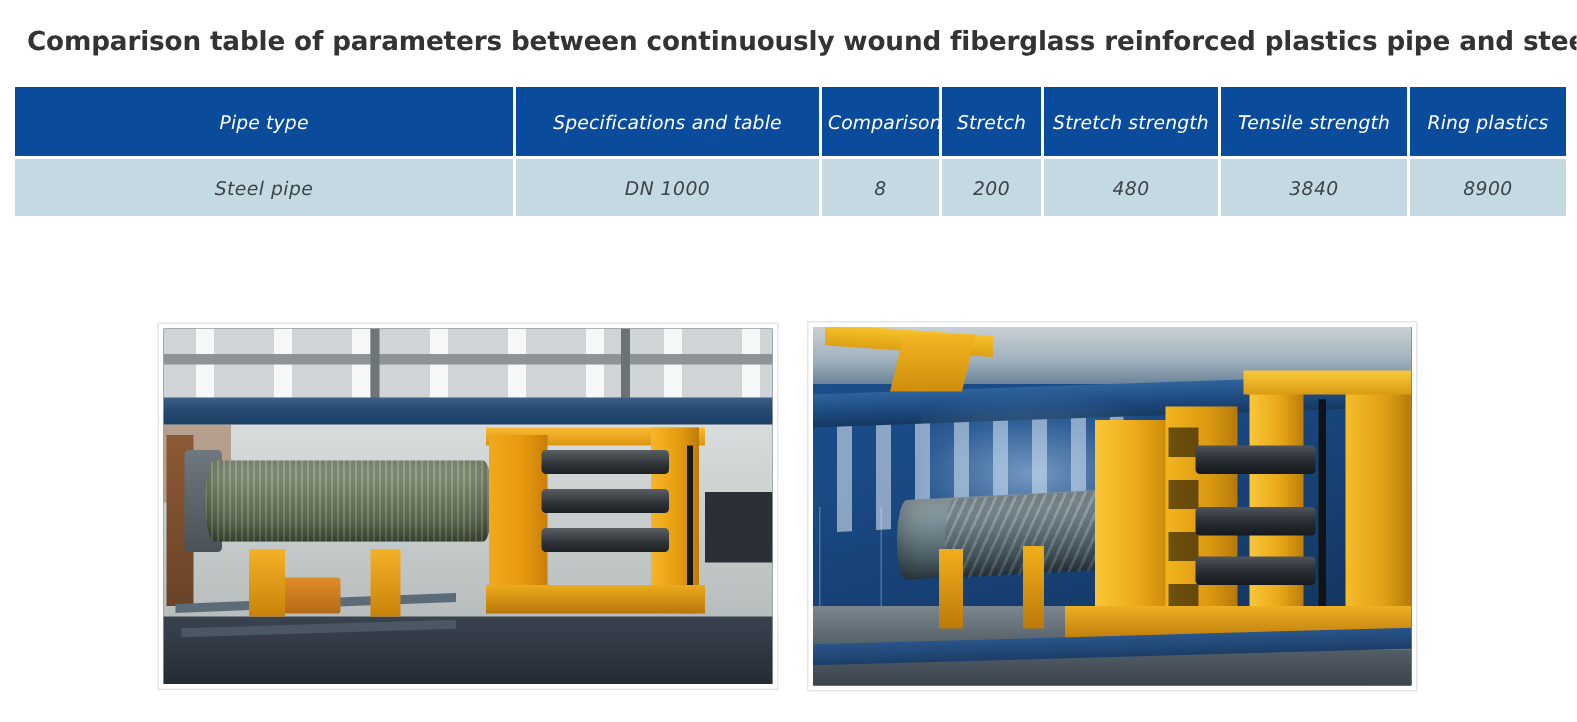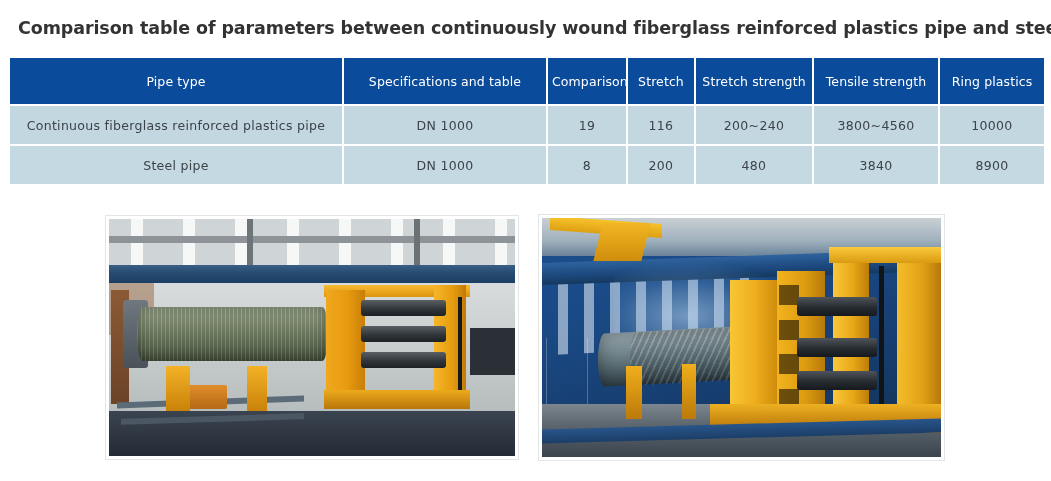--- a/index.html
+++ b/index.html
@@ -40,20 +40,21 @@
     left: 10px;
     top: 58px;
     width: 1032px;
   }
   table.cmp {
     border-collapse: separate;
     border-spacing: 2px 2px;
     width: 1032px;
     table-layout: fixed;
     margin: -2px;
+    font-style: italic;
   }
   table.cmp th {
     background: #0a4b9b;
     color: #ffffff;
     font-size: 12.5px;
     font-weight: normal;
     height: 46px;
     padding: 0 4px;
     text-align: center;
     vertical-align: middle;
@@ -364,29 +365,20 @@
           <th>Pipe type</th>
           <th>Specifications and table</th>
           <th>Comparison</th>
           <th>Stretch</th>
           <th>Stretch strength</th>
           <th>Tensile strength</th>
           <th>Ring plastics</th>
         </tr>
       </thead>
       <tbody>
-        <tr class="row-1">
-          <td>Continuous fiberglass reinforced plastics pipe</td>
-          <td>DN 1000</td>
-          <td>19</td>
-          <td>116</td>
-          <td>200~240</td>
-          <td>3800~4560</td>
-          <td>10000</td>
-        </tr>
         <tr class="row-2">
           <td>Steel pipe</td>
           <td>DN 1000</td>
           <td>8</td>
           <td>200</td>
           <td>480</td>
           <td>3840</td>
           <td>8900</td>
         </tr>
       </tbody>

